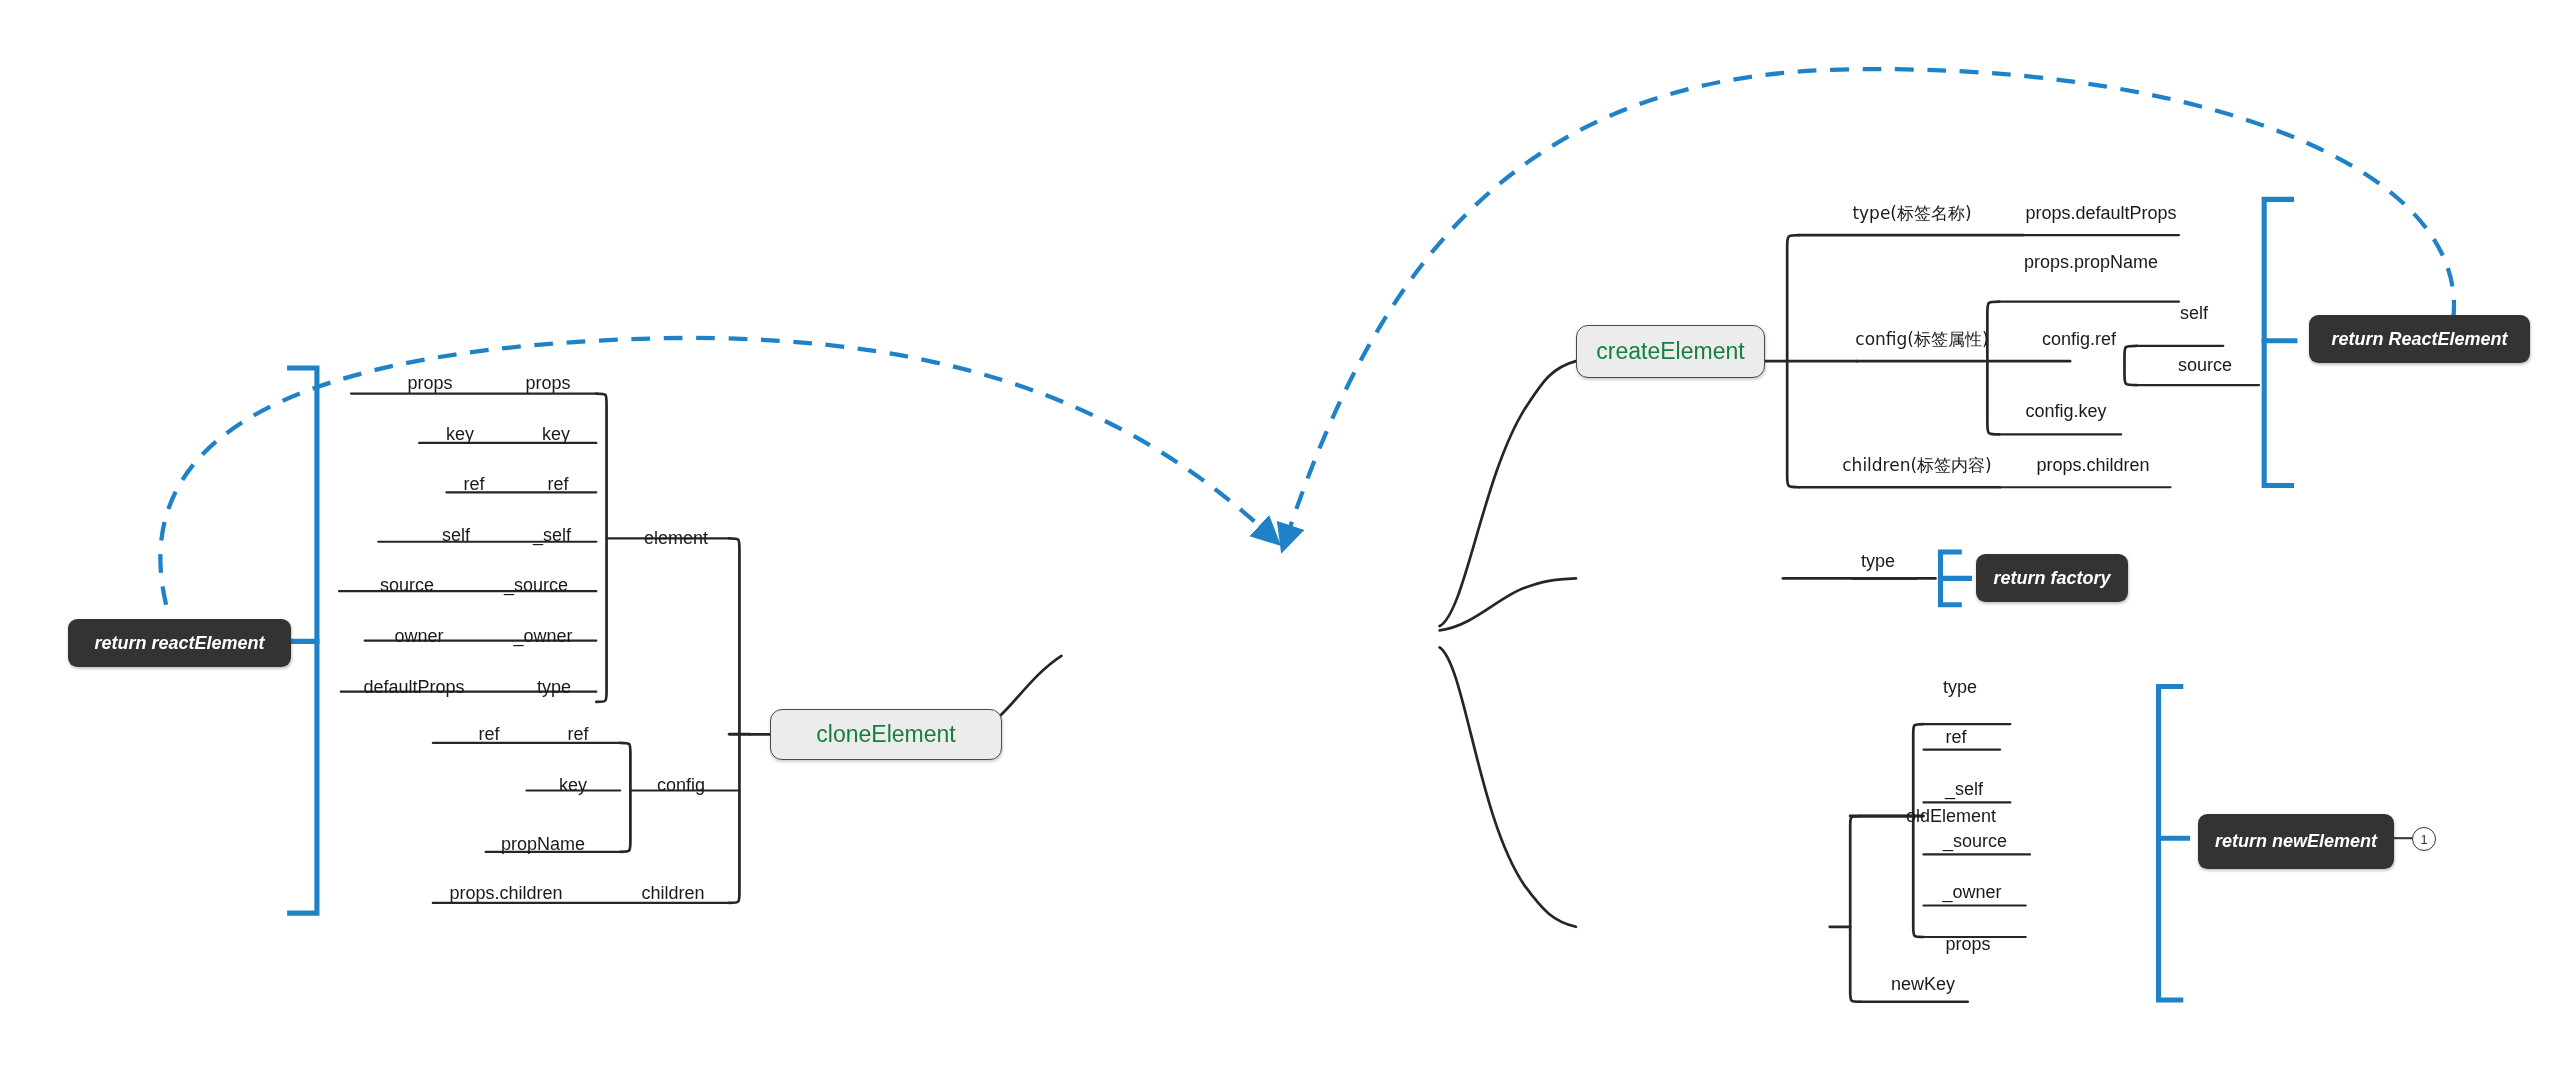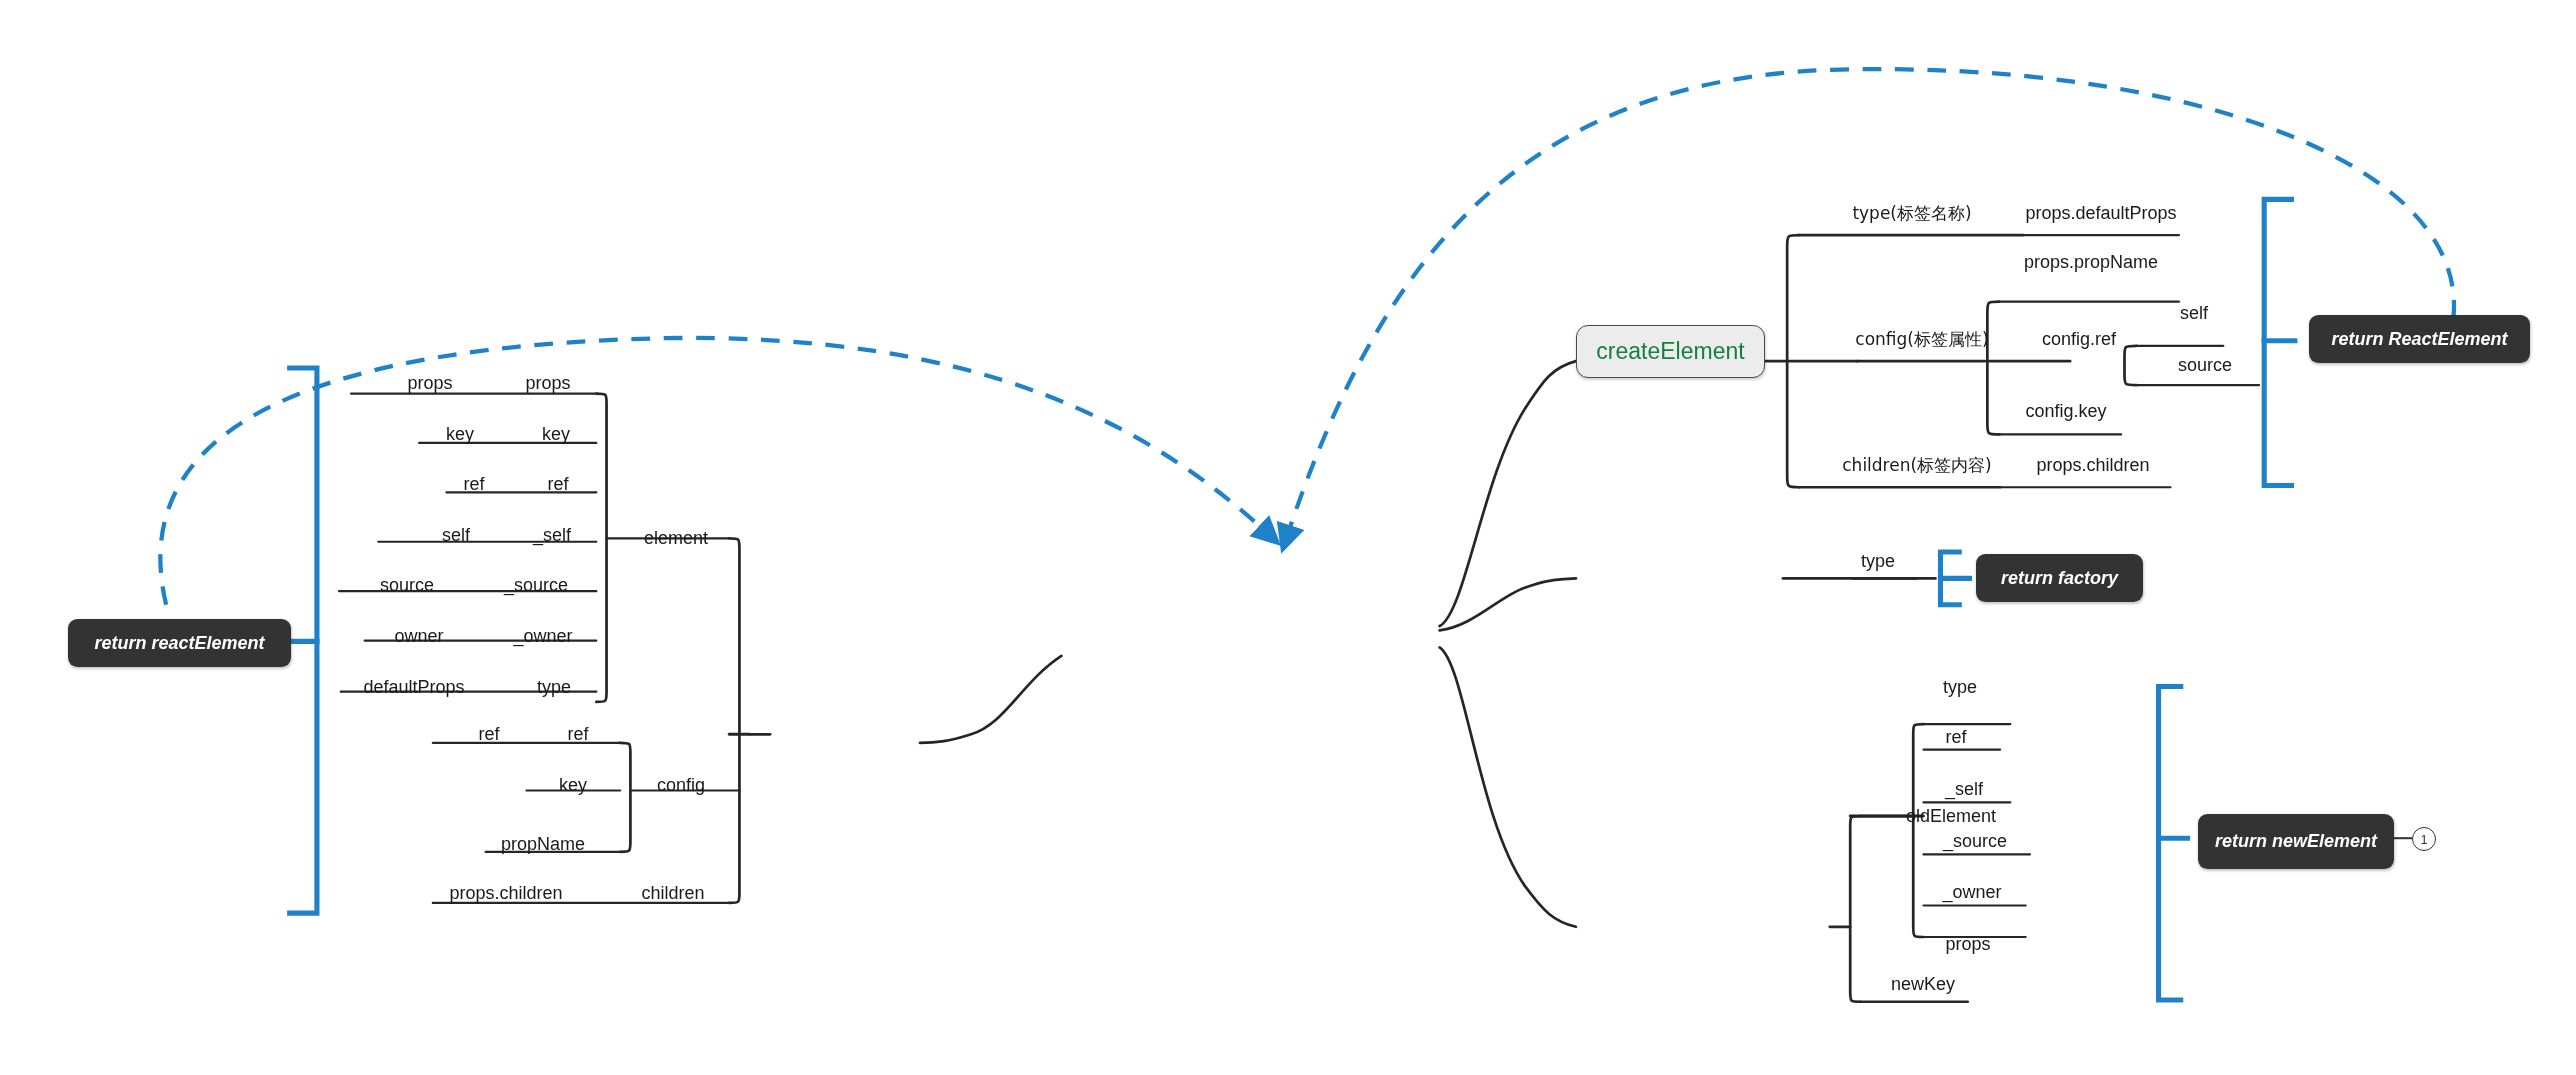--- a/index.html
+++ b/index.html
@@ -136,26 +136,29 @@
     </g>
   </svg>
 
 
   <div class="nodebox branch-node" style="left:1576px;top:325px;width:189px;height:53px;">
     <span class="nlabel">createElement</span>
   </div>
 
 
 
+  <div class="nodebox branch-node" style="left:770px;top:709px;width:232px;height:51px;">
+    <span class="nlabel">cloneElement</span>
+  </div>
 
   <div class="nodebox ret-node" style="left:2309px;top:315px;width:221px;height:48px;">
     <span>return ReactElement</span>
   </div>
 
-  <div class="nodebox ret-node" style="left:1976px;top:554px;width:167px;height:48px;">
+  <div class="nodebox ret-node" style="left:1976px;top:554px;width:152px;height:48px;">
     <span>return  factory</span>
   </div>
 
   <div class="nodebox ret-node" style="left:2198px;top:814px;width:196px;height:55px;">
     <span>return newElement</span>
   </div>
   <div class="badge" style="left:2412px;top:827px;">
     <span>1</span>
   </div>
 

